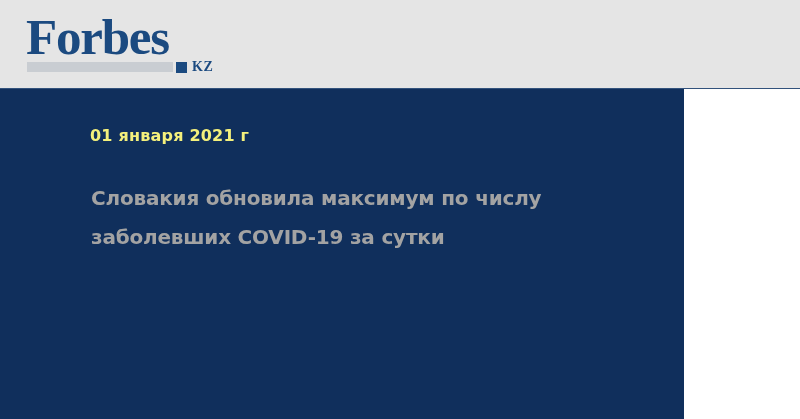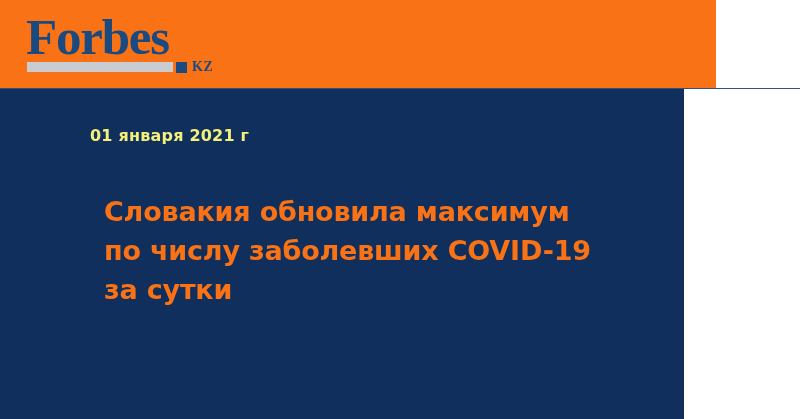--- a/index.html
+++ b/index.html
@@ -22,23 +22,23 @@
     height: 419px;
     background: #ffffff;
     overflow: hidden;
   }
 
   
   .header-band {
     position: absolute;
     left: 0;
     top: 0;
-    width: 716px;
+    width: 800px;
     height: 88px;
-    background: #f97316;
+    background: #e5e5e5;
     text-align: right;
   }
 
   .logo {
     position: absolute;
     left: 26px;
     top: 12px;
     width: 210px;
     height: 64px;
   }
@@ -125,25 +125,25 @@
     white-space: nowrap;
   }
 
   .article-title {
     position: absolute;
     left: 0;
     top: 90px;
     width: 505px;
     font-family: "DejaVu Sans", "Liberation Sans", sans-serif;
     font-weight: bold;
-    font-size: 27px;
+    font-size: 20px;
     line-height: 39px;
     letter-spacing: -0.2px;
-    color: #f97316;
-    margin: 14px;
+    color: #a3a3a3;
+    margin: 1px;
   }
 </style>
 </head>
 <body>
 
 <div id="page">
 
   <div class="header-band">
     <a class="logo" href="#">
       <span class="logo-wordmark">Forbes</span>

